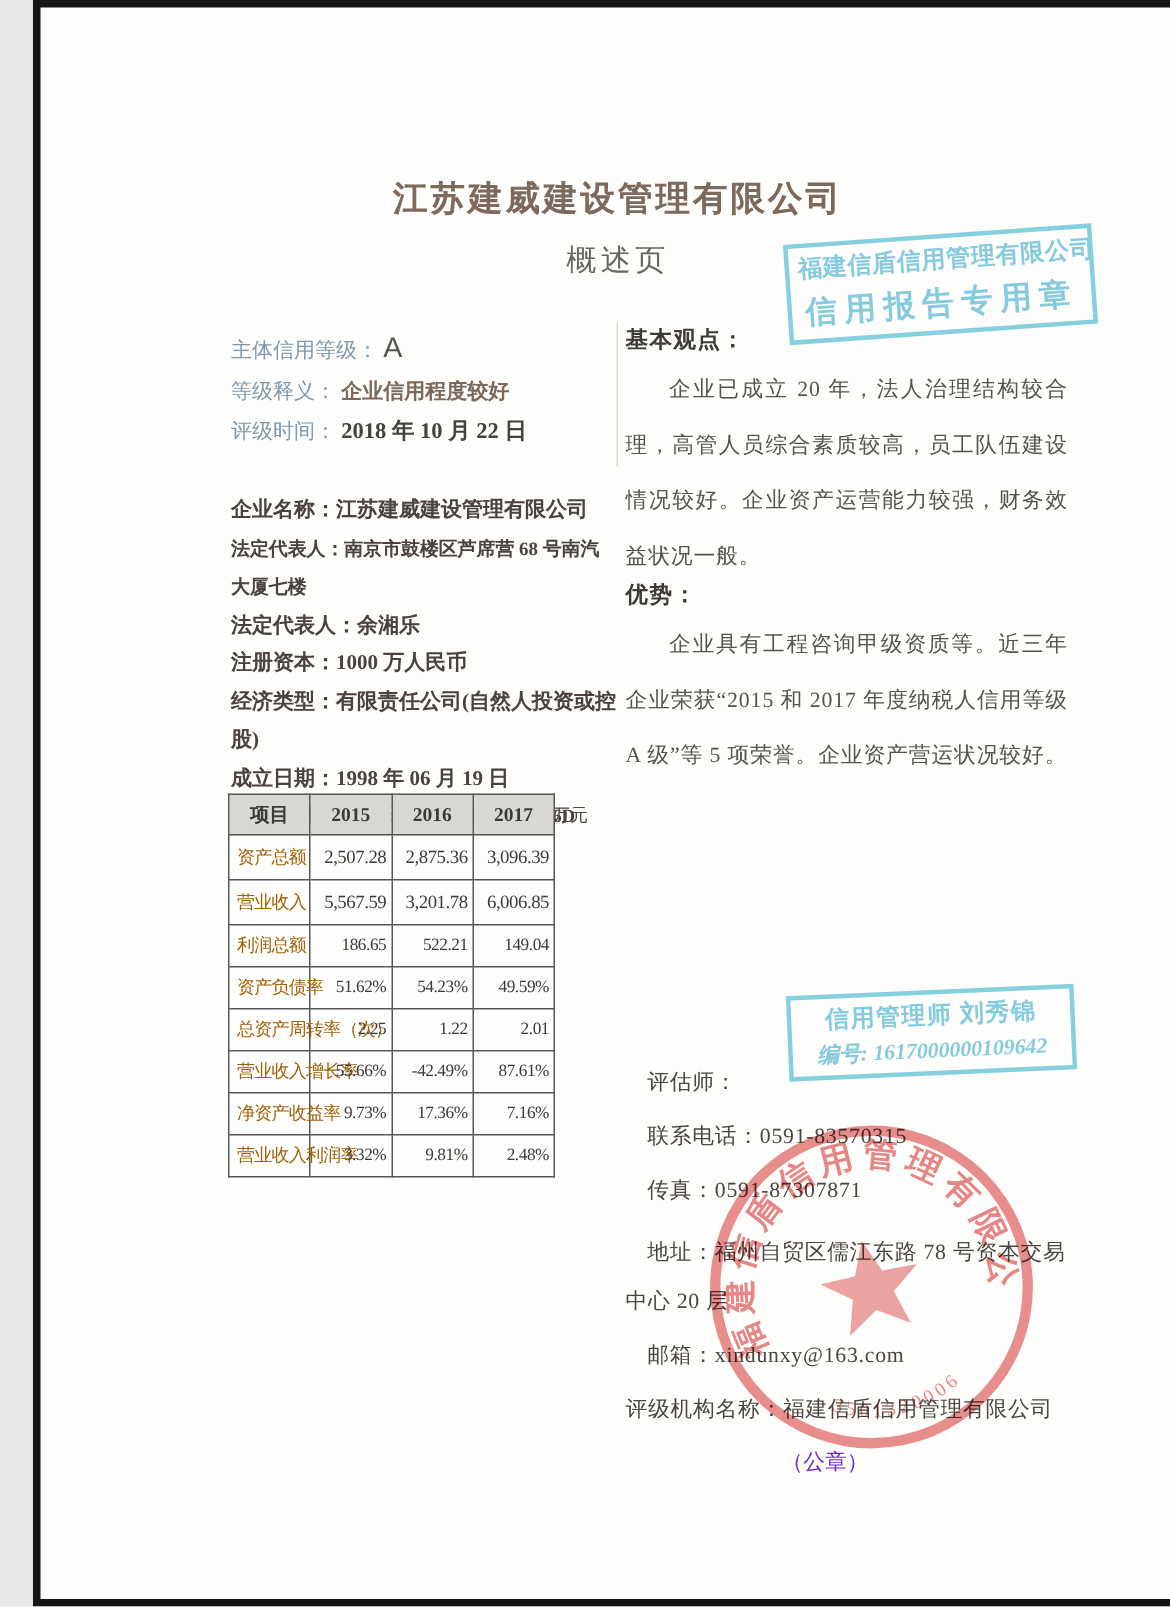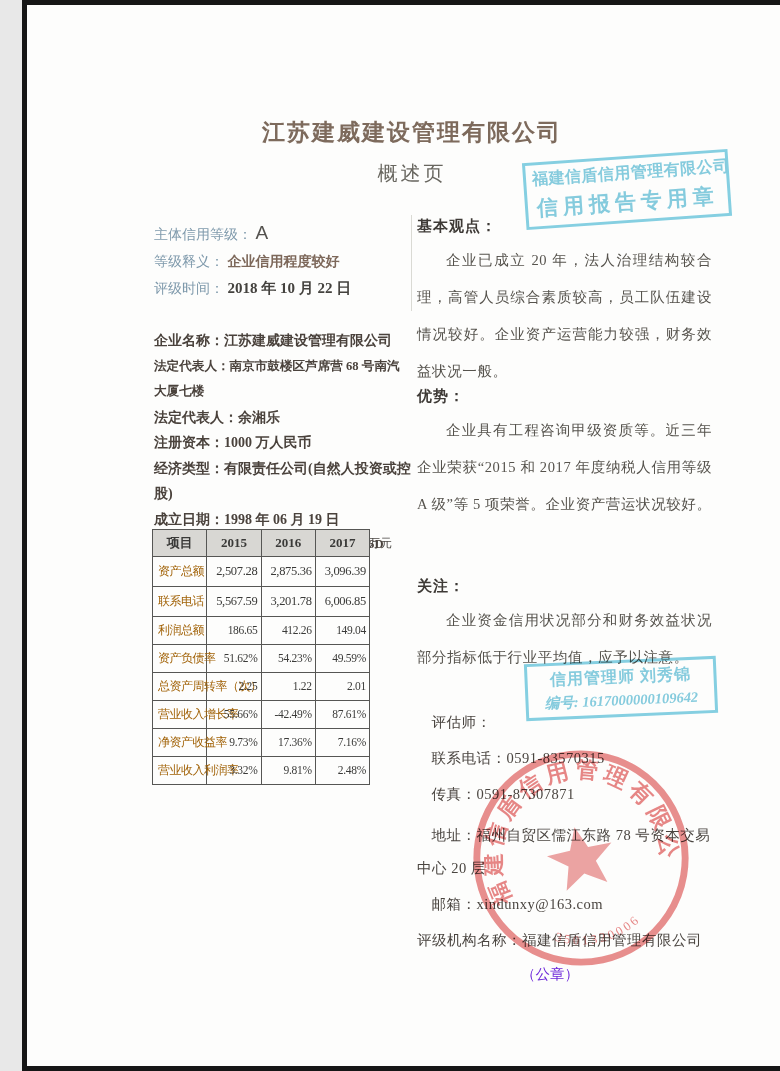--- a/index.html
+++ b/index.html
@@ -173,29 +173,29 @@
         </tr>
       </thead>
     <tbody>
         <tr>
           <td class="c-label">资产总额</td>
           <td class="c-num wrap">2,507.28</td>
           <td class="c-num wrap">2,875.36</td>
           <td class="c-num wrap">3,096.39</td>
         </tr>
         <tr>
-          <td class="c-label">联系电话</td>
+          <td class="c-label">营业收入</td>
           <td class="c-num wrap">5,567.59</td>
           <td class="c-num wrap">3,201.78</td>
           <td class="c-num wrap">6,006.85</td>
         </tr>
         <tr>
           <td class="c-label">利润总额</td>
           <td class="c-num">186.65</td>
-          <td class="c-num">412.26</td>
+          <td class="c-num">522.21</td>
           <td class="c-num">149.04</td>
         </tr>
         <tr>
           <td class="c-label">资产负债率</td>
           <td class="c-num">51.62%</td>
           <td class="c-num">54.23%</td>
           <td class="c-num">49.59%</td>
         </tr>
         <tr>
           <td class="c-label">总资产周转率（次）</td>
@@ -227,24 +227,20 @@
   <div class="r-section sec-basic">
     <div class="sec-head">基本观点：</div>
     <div class="sec-body">企业已成立 20 年，法人治理结构较合理，高管人员综合素质较高，员工队伍建设情况较好。企业资产运营能力较强，财务效益状况一般。</div>
   </div>
 
   <div class="r-section sec-adv">
     <div class="sec-head">优势：</div>
     <div class="sec-body">企业具有工程咨询甲级资质等。近三年企业荣获“2015 和 2017 年度纳税人信用等级 A 级”等 5 项荣誉。企业资产营运状况较好。</div>
   </div>
 
-  <div class="r-section sec-concern">
-    <div class="sec-head">关注：</div>
-    <div class="sec-body">企业资金信用状况部分和财务效益状况部分指标低于行业平均值，应予以注意。</div>
-  </div>
 
   <div class="stamp stamp-assessor">
     <div class="s1">信用管理师  刘秀锦</div>
     <div class="s2">编号: 1617000000109642</div>
   </div>
 
   <div class="contact">
     <div class="ct-line">
       <span>评估师：</span>
     </div>

